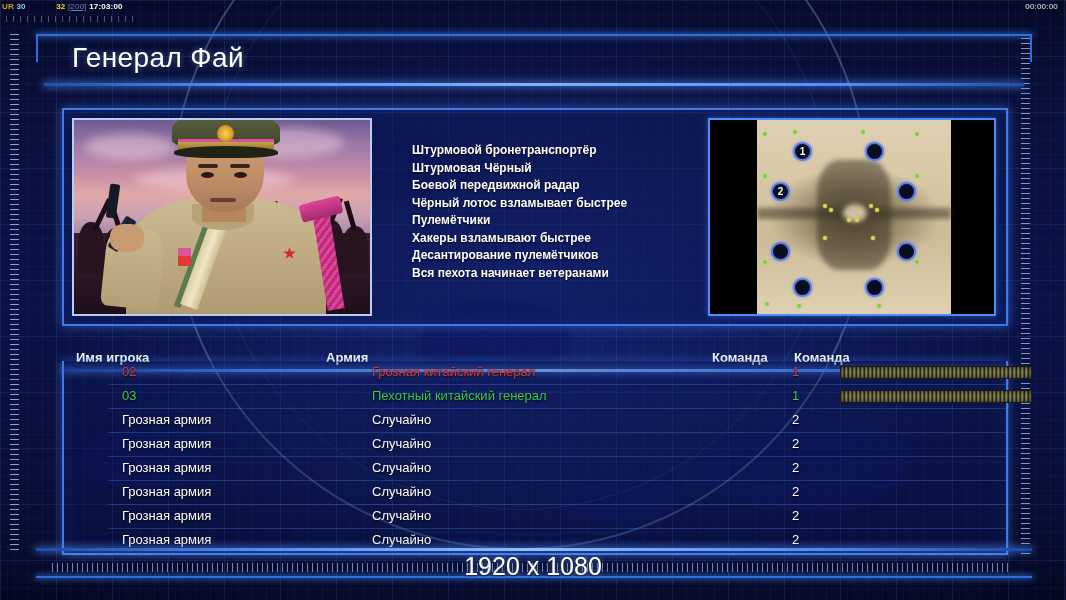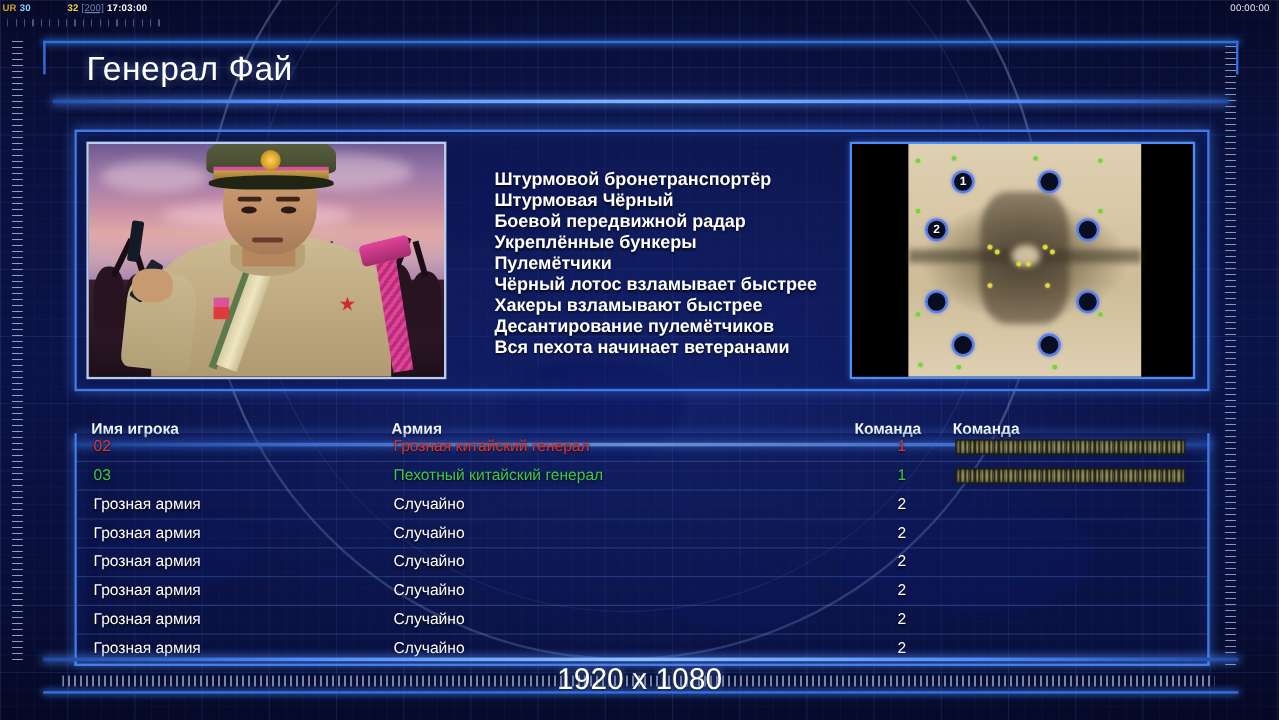--- a/index.html
+++ b/index.html
@@ -249,21 +249,21 @@
     position: absolute; left: 34px; bottom: 96px; width: 10px; height: 34px;
     background: #141a26; transform: rotate(8deg); border-radius: 2px;
   }
 
   
   .abilities {
     position: absolute; left: 348px; top: 32px; width: 320px;
     display: flex; flex-direction: column; gap: 1px;
   }
   .abilities li {
-    list-style: none; color: #ffffff; font-size: 15px; line-height: 16.5px;
+    list-style: none; color: #ffffff; font-size: 12px; line-height: 16.5px;
     font-weight: bold; letter-spacing: 0px;
     text-shadow: 0 1px 2px rgba(0,0,0,0.85);
     white-space: nowrap;
   }
 
   
   .map-wrap {
     position: absolute; right: 10px; top: 8px; width: 288px; height: 198px;
     border: 2px solid #4d8dfb; background: #000;
     box-shadow: 0 0 6px rgba(70,140,255,0.5);
@@ -305,20 +305,21 @@
     background: linear-gradient(to right,#1d4aa8,#4d8dfb 20%,#8ec0ff 50%,#4d8dfb 80%,#1d4aa8);
     box-shadow: 0 0 7px 1px rgba(90,150,255,0.7);
   }
 
   .table-body {
     position: absolute; left: 62px; top: 361px; width: 946px; height: 194px;
     border: 2px solid #3f7ae6; border-top: none;
     background: rgba(14,28,98,0.28);
     box-shadow: 0 0 9px 1px rgba(70,140,255,0.4), inset 0 0 16px rgba(30,70,180,0.25);
     z-index: 18;
+    padding-left: 44px;
   }
   .row {
     position: relative; height: 24px; width: 100%;
     border-bottom: 1px solid rgba(90,140,230,0.28);
   }
   .row:last-child { border-bottom: none; }
   .cell { position: absolute; top: 3px; font-size: 13px;
     text-shadow: 0 1px 2px rgba(0,0,0,0.9); white-space: nowrap; }
   .c-name { left: 14px; }
   .c-army { left: 264px; }
@@ -436,23 +437,22 @@
         <div class="p-pistol-barrel"></div>
         <div class="p-pistol-body"></div>
         <div class="p-hand"></div>
       </div>
     </div>
 
     <ul class="abilities">
       <li>Штурмовой бронетранспортёр</li>
       <li>Штурмовая Чёрный</li>
       <li>Боевой передвижной радар</li>
-      <li>Укреплённые бункеры</li>
+      <li>Чёрный лотос взламывает быстрее</li>
       <li>Пулемётчики</li>
-      <li>Чёрный лотос взламывает быстрее</li>
       <li>Хакеры взламывают быстрее</li>
       <li>Десантирование пулемётчиков</li>
       <li>Вся пехота начинает ветеранами</li>
     </ul>
 
     <div class="map-wrap">
       <div class="map-inner">
         <div class="map-ridge" style="left:0;top:88px;width:194px;height:11px;"></div>
         <div class="map-ridge" style="left:60px;top:40px;width:74px;height:110px;border-radius:30%;"></div>
         <div class="map-ridge" style="left:86px;top:84px;width:24px;height:18px;border-radius:50%;background:rgba(220,205,170,0.9);"></div>

